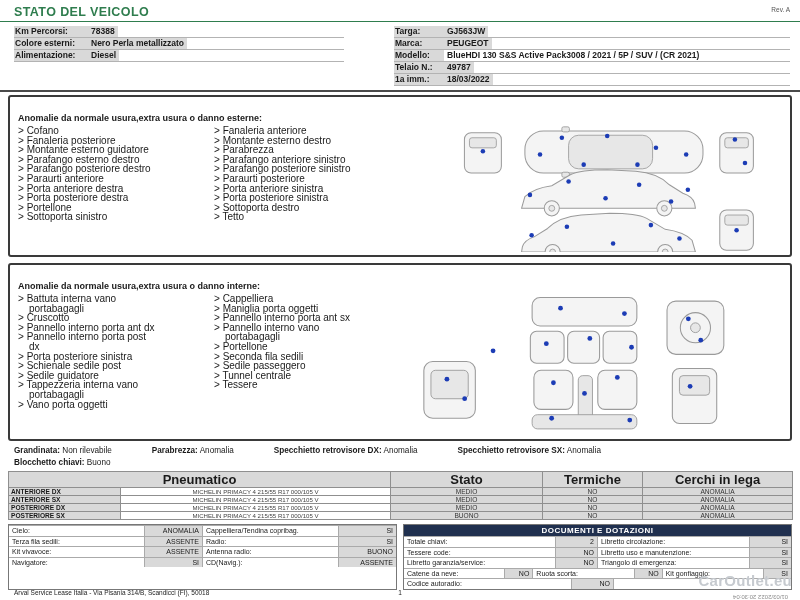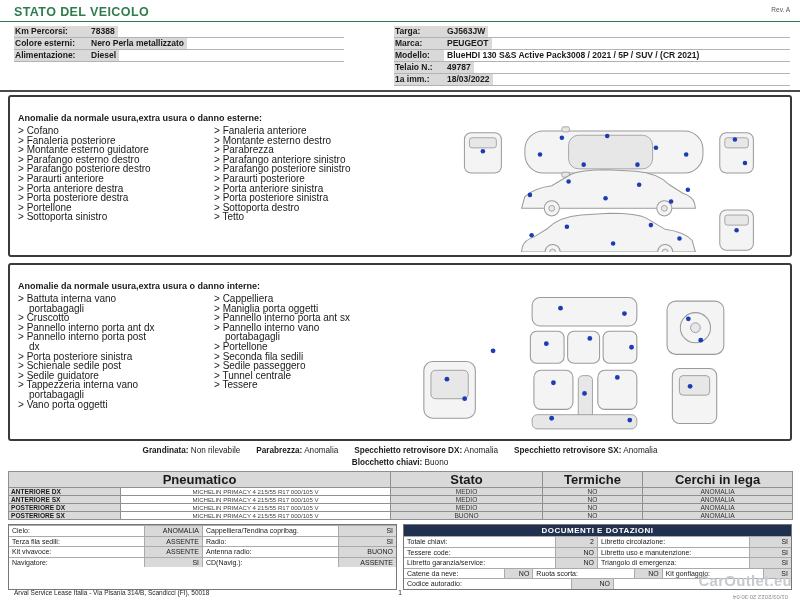--- a/index.html
+++ b/index.html
@@ -43,21 +43,21 @@
   .interior-box .col-a{width:138px;margin-right:58px;}
   .interior-box .col-b{width:152px;}
   .anomaly-item{padding-left:11px;text-indent:-11px;}
   .anomaly-item::before{content:"> ";}
   .diagram-wrap{flex:1;position:relative;}
   svg.diagram{width:100%;height:100%;}
   .sketch{fill:#f4f4f4;stroke:#9a9a9a;stroke-width:1.2;}
   .sketch-inner{fill:#e7e7e7;stroke:#9a9a9a;stroke-width:1;}
   
   .status-section{padding:5px 14px 0;font-size:8.2px;}
-  .status-row{display:flex;gap:16px;line-height:9px;margin-bottom:3px;justify-content:center;}
+  .status-row{display:flex;gap:40px;line-height:9px;margin-bottom:3px;}
   .spair .slabel{font-weight:bold;}
   
   .tire-table{border-collapse:collapse;margin:4px 8px 0;width:784px;table-layout:fixed;}
   .tire-table th,.tire-table td{border:1px solid #8f8f8f;padding:0 2px;overflow:hidden;white-space:nowrap;}
   .tire-table th{background:var(--label-gray);font-size:13px;height:10px;font-weight:bold;}
   .tire-table td{height:8px;}
   .pos{background:var(--label-gray);font-weight:bold;font-size:6.6px;}
   .tname{text-align:center;font-size:6.1px;color:#444;}
   .gval{background:var(--label-gray);text-align:center;font-size:6.6px;color:#333;}
   

